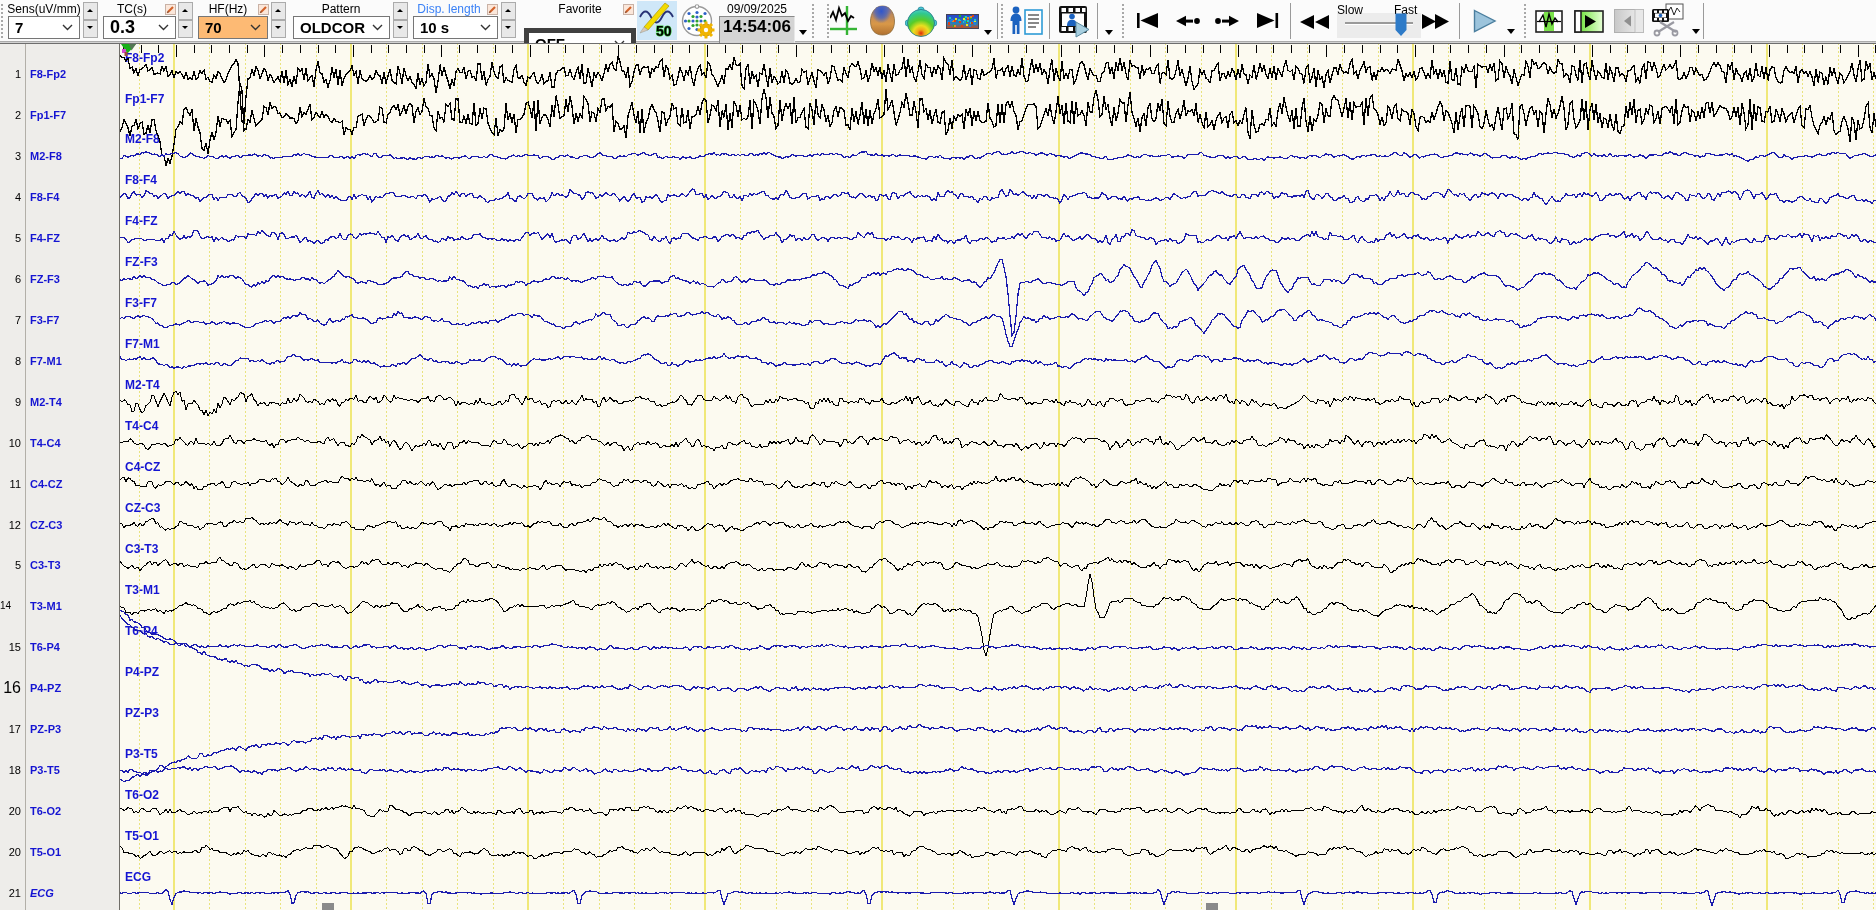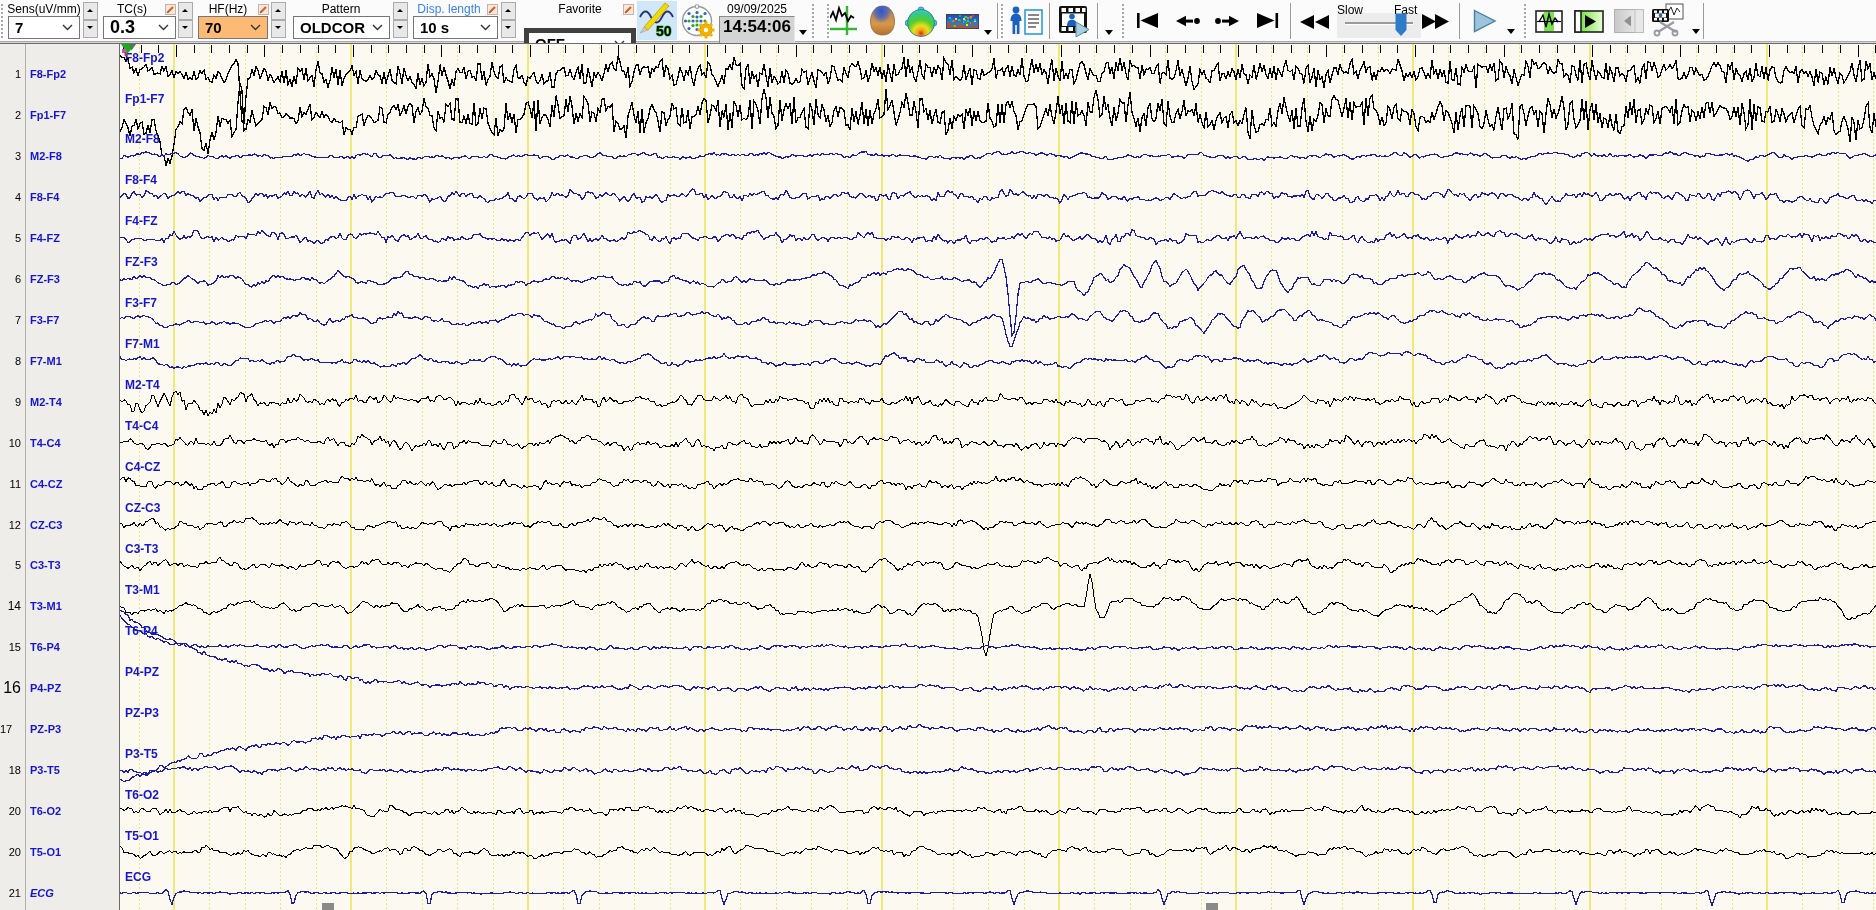--- a/index.html
+++ b/index.html
@@ -367,27 +367,27 @@
 <div style="position:absolute;left:0;top:351.6px;width:21px;height:14px;line-height:14px;text-align:right;font-size:11px;color:#000">9</div>
 <div style="position:absolute;left:30px;top:351.6px;height:14px;line-height:14px;font-size:11px;font-weight:bold;color:#1414d2">M2-T4</div>
 <div style="position:absolute;left:0;top:392.6px;width:21px;height:14px;line-height:14px;text-align:right;font-size:11px;color:#000">10</div>
 <div style="position:absolute;left:30px;top:392.6px;height:14px;line-height:14px;font-size:11px;font-weight:bold;color:#1414d2">T4-C4</div>
 <div style="position:absolute;left:0;top:433.5px;width:21px;height:14px;line-height:14px;text-align:right;font-size:11px;color:#000">11</div>
 <div style="position:absolute;left:30px;top:433.5px;height:14px;line-height:14px;font-size:11px;font-weight:bold;color:#1414d2">C4-CZ</div>
 <div style="position:absolute;left:0;top:474.5px;width:21px;height:14px;line-height:14px;text-align:right;font-size:11px;color:#000">12</div>
 <div style="position:absolute;left:30px;top:474.5px;height:14px;line-height:14px;font-size:11px;font-weight:bold;color:#1414d2">CZ-C3</div>
 <div style="position:absolute;left:0;top:515.4px;width:21px;height:14px;line-height:14px;text-align:right;font-size:11px;color:#000">5</div>
 <div style="position:absolute;left:30px;top:515.4px;height:14px;line-height:14px;font-size:11px;font-weight:bold;color:#1414d2">C3-T3</div>
-<div style="position:absolute;left:0;top:556.4px;width:21px;height:14px;line-height:14px;text-align:right;font-size:12px;color:#000">14</div>
+<div style="position:absolute;left:0;top:556.4px;width:21px;height:14px;line-height:14px;text-align:left;font-size:10px;color:#000">14</div>
 <div style="position:absolute;left:30px;top:556.4px;height:14px;line-height:14px;font-size:11px;font-weight:bold;color:#1414d2">T3-M1</div>
 <div style="position:absolute;left:0;top:597.3px;width:21px;height:14px;line-height:14px;text-align:right;font-size:11px;color:#000">15</div>
 <div style="position:absolute;left:30px;top:597.3px;height:14px;line-height:14px;font-size:11px;font-weight:bold;color:#1414d2">T6-P4</div>
 <div style="position:absolute;left:0;top:638.2px;width:21px;height:14px;line-height:14px;text-align:right;font-size:16px;color:#000">16</div>
 <div style="position:absolute;left:30px;top:638.2px;height:14px;line-height:14px;font-size:11px;font-weight:bold;color:#1414d2">P4-PZ</div>
-<div style="position:absolute;left:0;top:679.2px;width:21px;height:14px;line-height:14px;text-align:left;font-size:11px;color:#000">17</div>
+<div style="position:absolute;left:0;top:679.2px;width:21px;height:14px;line-height:14px;text-align:right;font-size:11px;color:#000">17</div>
 <div style="position:absolute;left:30px;top:679.2px;height:14px;line-height:14px;font-size:11px;font-weight:bold;color:#1414d2">PZ-P3</div>
 <div style="position:absolute;left:0;top:720.2px;width:21px;height:14px;line-height:14px;text-align:right;font-size:11px;color:#000">18</div>
 <div style="position:absolute;left:30px;top:720.2px;height:14px;line-height:14px;font-size:11px;font-weight:bold;color:#1414d2">P3-T5</div>
 <div style="position:absolute;left:0;top:761.1px;width:21px;height:14px;line-height:14px;text-align:right;font-size:11px;color:#000">20</div>
 <div style="position:absolute;left:30px;top:761.1px;height:14px;line-height:14px;font-size:11px;font-weight:bold;color:#1414d2">T6-O2</div>
 <div style="position:absolute;left:0;top:802.1px;width:21px;height:14px;line-height:14px;text-align:right;font-size:11px;color:#000">20</div>
 <div style="position:absolute;left:30px;top:802.1px;height:14px;line-height:14px;font-size:11px;font-weight:bold;color:#1414d2">T5-O1</div>
 <div style="position:absolute;left:0;top:843.0px;width:21px;height:14px;line-height:14px;text-align:right;font-size:11px;color:#000">21</div>
 <div style="position:absolute;left:30px;top:843.0px;height:14px;line-height:14px;font-size:11px;font-weight:bold;font-style:italic;color:#1414d2">ECG</div>
 </div>

